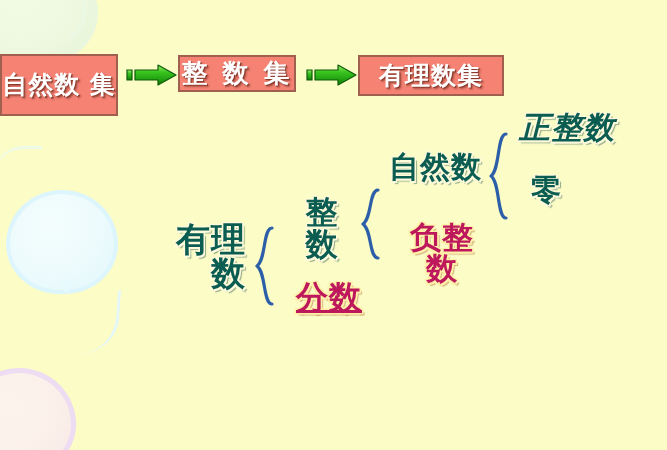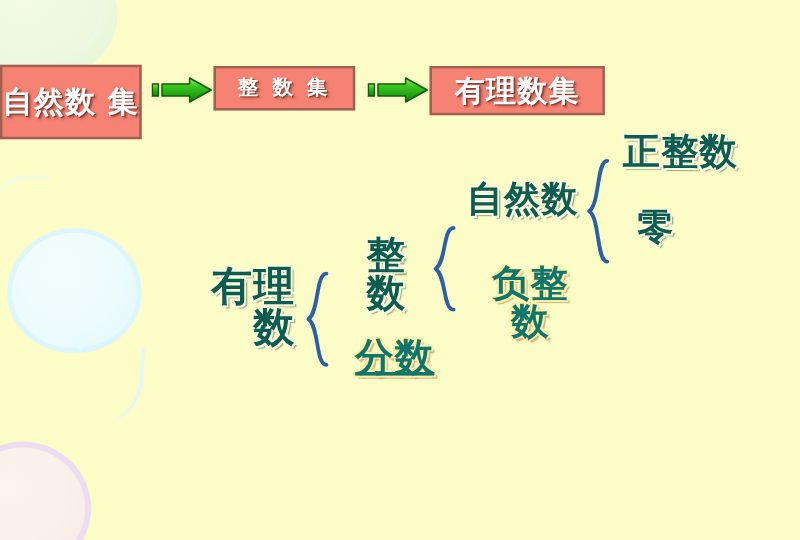--- a/index.html
+++ b/index.html
@@ -98,21 +98,21 @@
     line-height: 1.12;
   }
   #box-natural {
     left: 0px; top: 54px;
     width: 118px; height: 62px;
     font-size: 25px;
   }
   #box-integer {
     left: 178px; top: 55px;
     width: 118px; height: 37px;
-    font-size: 17px;
+    font-size: 26px;
     letter-spacing: 3px;
   }
   #box-rational {
     left: 358px; top: 55px;
     width: 146px; height: 41px;
     font-size: 25px;
     letter-spacing: 1px;
   }
 
   .arrow {
@@ -133,35 +133,35 @@
   .green {
     color: #0b5c51;
     text-shadow:
       -1.5px -1.5px 0 #fdfbdc,
        1.5px -1.5px 0 #fdfbdc,
       -1.5px  1.5px 0 #fdfbdc,
        1.5px  1.5px 0 #fdfbdc,
        2.5px  2.5px 1px rgba(20,70,62,.45);
   }
   .red {
-    color: #0f766e;
+    color: #be185d;
     text-shadow:
       -1.5px -1.5px 0 #fff0a8,
        1.5px -1.5px 0 #fff0a8,
       -1.5px  1.5px 0 #fff0a8,
        1.5px  1.5px 0 #fff0a8,
        2.5px  2.5px 1px rgba(150,60,20,.4);
   }
 
   #lbl-rational  { left: 160px; top: 222px; font-size: 34px; text-align: right; width: 86px; }
   #lbl-integer   { left: 300px; top: 196px; font-size: 32px; text-align: center; width: 44px; }
   #lbl-fraction  { left: 296px; top: 281px; font-size: 32px; text-decoration: underline; }
   #lbl-natural   { left: 389px; top: 152px; font-size: 30px; }
   #lbl-negint    { left: 399px; top: 222px; font-size: 31px; text-align: center; width: 86px; }
-  #lbl-posint    { left: 519px; top: 112px; font-size: 31px; }
+  #lbl-posint    { left: 519px; top: 112px; font-size: 31px; font-style: italic; }
   #lbl-zero      { left: 531px; top: 175px; font-size: 30px; }
 
   
   .brace { position: absolute; }
 </style>
 </head>
 <body>
 
 <div id="slide">
 

